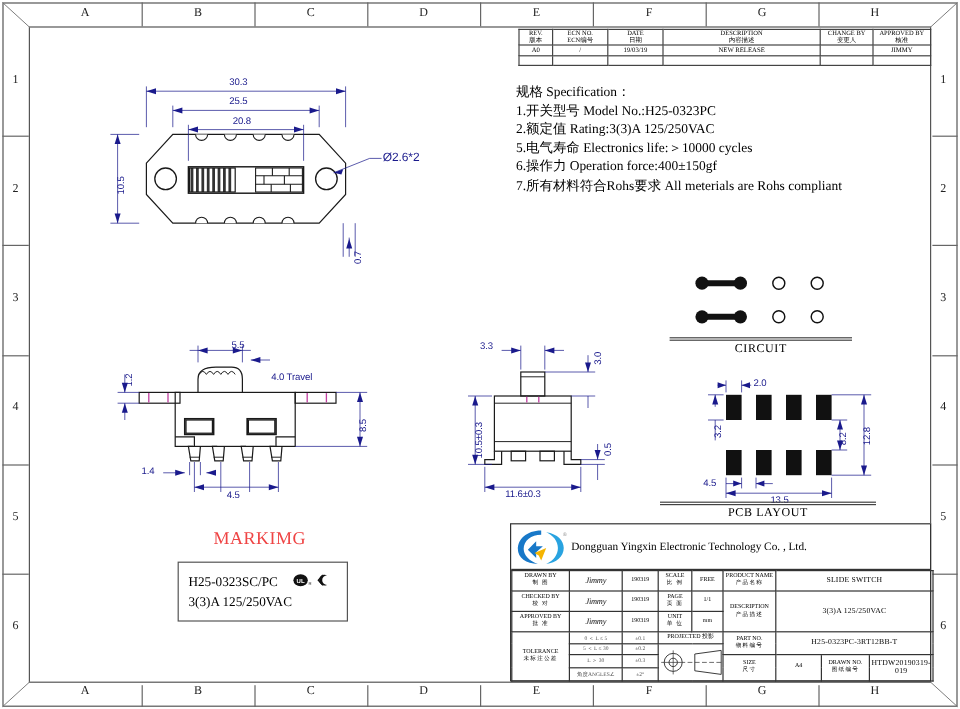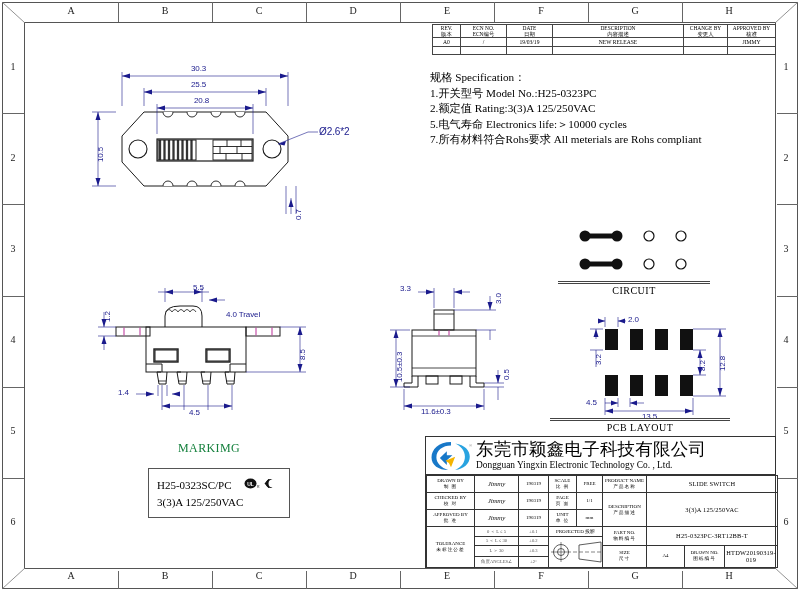--- a/index.html
+++ b/index.html
@@ -96,23 +96,23 @@
     position: absolute;
     border-top: 1px solid #444;
     border-bottom: 1px solid #444;
     height: 3px;
   }
 
   
   .marking-title {
     position: absolute;
     left: 178px; top: 441px;
-    font-size: 12px;
+    font-size: 15px;
     font-family: "Liberation Serif", serif;
-    color: #15803d;
+    color: #ef4444;
     letter-spacing: 0.4px;
   }
   .marking-box {
     position: absolute;
     left: 148px; top: 468px;
     width: 142px; height: 50px;
     border: 1.3px solid #555;
     background: #fff;
   }
   .marking-l1, .marking-l2 {
@@ -308,20 +308,21 @@
           <td></td>
     </tr>
   </tbody>
     </table>
 
   <div class="spec-block">
     <div>规格 Specification：</div>
     <div>1.开关型号 Model No.:H25-0323PC</div>
     <div>2.额定值 Rating:3(3)A  125/250VAC</div>
     <div>5.电气寿命 Electronics life:＞10000 cycles</div>
+    <div>6.操作力 Operation force:400±150gf</div>
     <div>7.所有材料符合Rohs要求 All meterials are Rohs compliant</div>
   </div>
 
   <div class="view" style="left:86px; top:62px;">
     <svg width="290" height="180">
       <g stroke="#1a1a1a" stroke-width="1" fill="none">
 
         <polygon points="36,74 58,50 180,50 202,74 202,100 180,124 58,124 36,100"></polygon>
       </g>
 
@@ -668,21 +669,20 @@
   <div class="tb">
     <div class="tb-logo-row">
       <svg class="logo-mark" viewBox="0 0 60 46">
         <path d="M30,3 C12,3 2,14 2,25 C2,36 12,43 26,43 C16,40 9,33 9,25 C9,15 18,8 30,8 Z" fill="#1878c8"></path>
         <path d="M36,5 C50,7 57,15 57,24 C57,34 48,42 36,43 C45,39 50,32 50,24 C50,15 44,9 36,5 Z" fill="#29a3e0"></path>
         <path d="M24,16 L14,26 L24,36 L24,29 L32,22 L24,22 Z" fill="#1878c8"></path>
         <path d="M22,30 L36,24 L30,39 L27,33 Z" fill="#f5b400"></path>
         <text x="56" y="10" font-size="6" fill="#888" font-family="Liberation Sans, sans-serif">®</text>
       </svg>
       <div class="co-names">
-        <div class="co-cn">东莞市颖鑫电子科技有限公司</div>
         <div class="co-en">Dongguan Yingxin Electronic Technology Co. , Ltd.</div>
       </div>
     </div>
 
     <table class="tb-grid">
       <colgroup>
         <col style="width:48px">
           <col style="width:44px">
           <col style="width:30px">
         <col style="width:28px">

